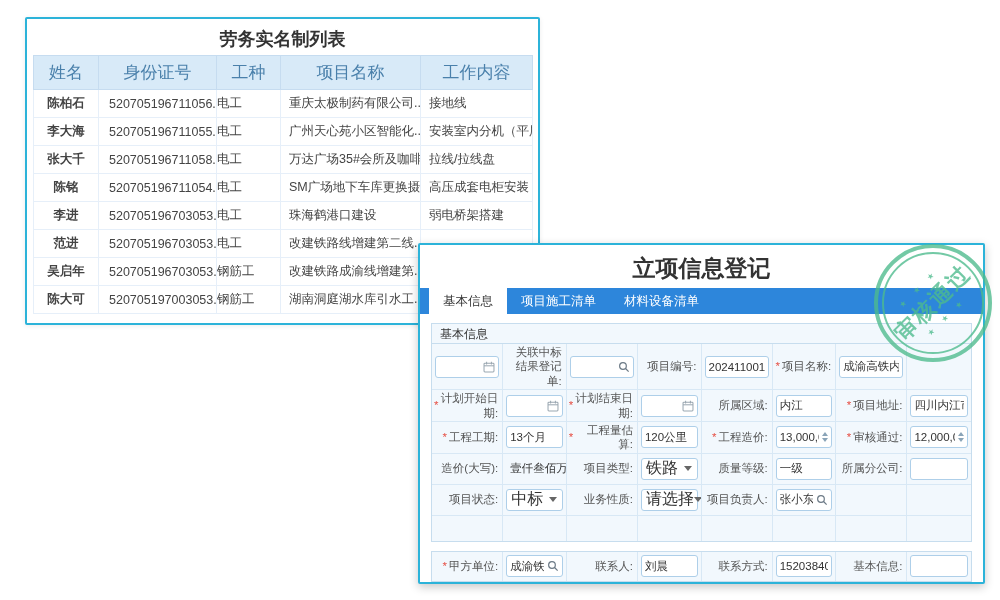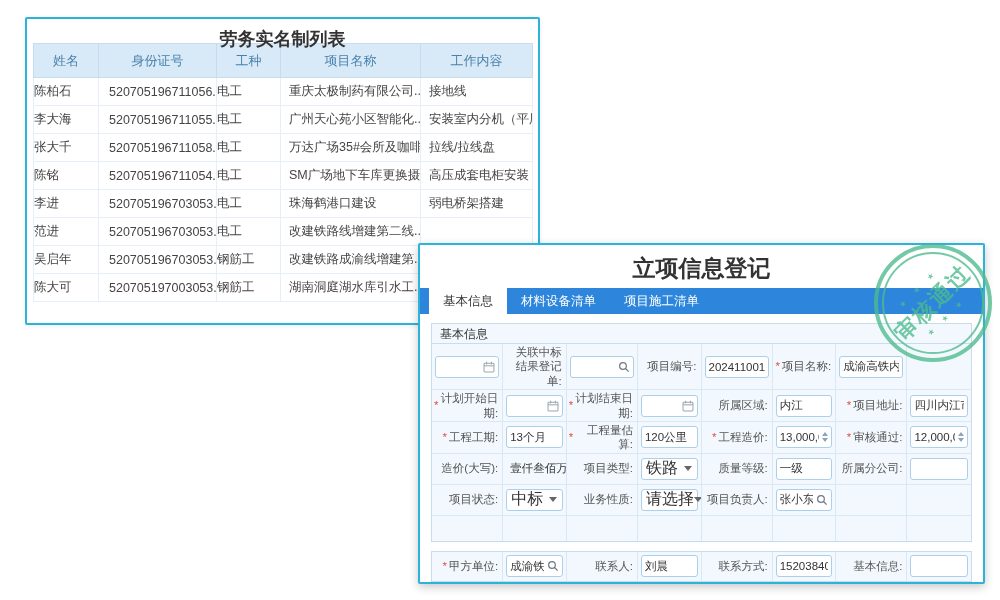--- a/index.html
+++ b/index.html
@@ -3,29 +3,29 @@
 <meta charset="utf-8">
 <style>
   * { box-sizing: border-box; margin: 0; padding: 0; }
   html, body { width: 1000px; height: 600px; background: #ffffff; overflow: hidden;
     font-family: "Liberation Sans", "DejaVu Sans", sans-serif; }
 
   
   .roster-panel { position: absolute; left: 25px; top: 17px; width: 515px; height: 308px;
     background: #fff; border: 2px solid #2cb3d9; border-radius: 2px;
     box-shadow: 0 1px 5px rgba(0,0,0,.08); z-index: 1; }
-  .roster-title { height: 24px; line-height: 40px; text-align: center;
+  .roster-title { height: 36px; line-height: 40px; text-align: center;
     font-size: 18px; font-weight: bold; color: #333; }
   .roster-table-wrap { padding: 0 6px 4px; }
   table.roster { width: 100%; border-collapse: collapse; table-layout: fixed; }
-  table.roster th { background: #d8eaf8; color: #4a80ab; font-size: 13px; font-weight: normal;
+  table.roster th { background: #d8eaf8; color: #4a80ab; font-size: 17px; font-weight: normal;
     height: 34px; border: 1px solid #c6dcf0; }
   table.roster td { height: 28px; font-size: 12.5px; color: #444;
     border: 1px solid #e6eff9; background: #fff; white-space: nowrap; overflow: hidden; }
-  td.c-name { text-align: left; color: #4aa3e0; }
+  td.c-name { text-align: center; color: #4aa3e0; font-weight: bold; }
   td.c-id { padding-left: 10px; }
   td.c-trade { text-align: left; }
   td.c-proj { padding-left: 8px; color: #4aa3e0; }
   td.c-work { padding-left: 8px; }
 
   
   .form-panel { position: absolute; left: 418px; top: 243px; width: 567px; height: 341px;
     background: #fff; border: 2px solid #2cb3d9; border-radius: 2px;
     box-shadow: 0 3px 10px rgba(0,0,0,.22); z-index: 2; }
   .form-title { margin-top: 10px; height: 26px; line-height: 26px; text-align: center;
@@ -160,22 +160,22 @@
         </tr>
       </tbody>
     </table>
   </div>
 </div>
 
 <div class="form-panel">
   <div class="form-title">立项信息登记</div>
   <div class="tabbar">
     <div class="tab active">基本信息</div>
+    <div class="tab">项目施工清单</div>
     <div class="tab">材料设备清单</div>
-    <div class="tab">项目施工清单</div>
   </div>
 
   <div class="form-content">
 
     <div class="fsection">
       <div class="fsection-head">基本信息</div>
 
       <div class="frow first tall">
         <div class="fcell finput">
           <span class="ibox">

